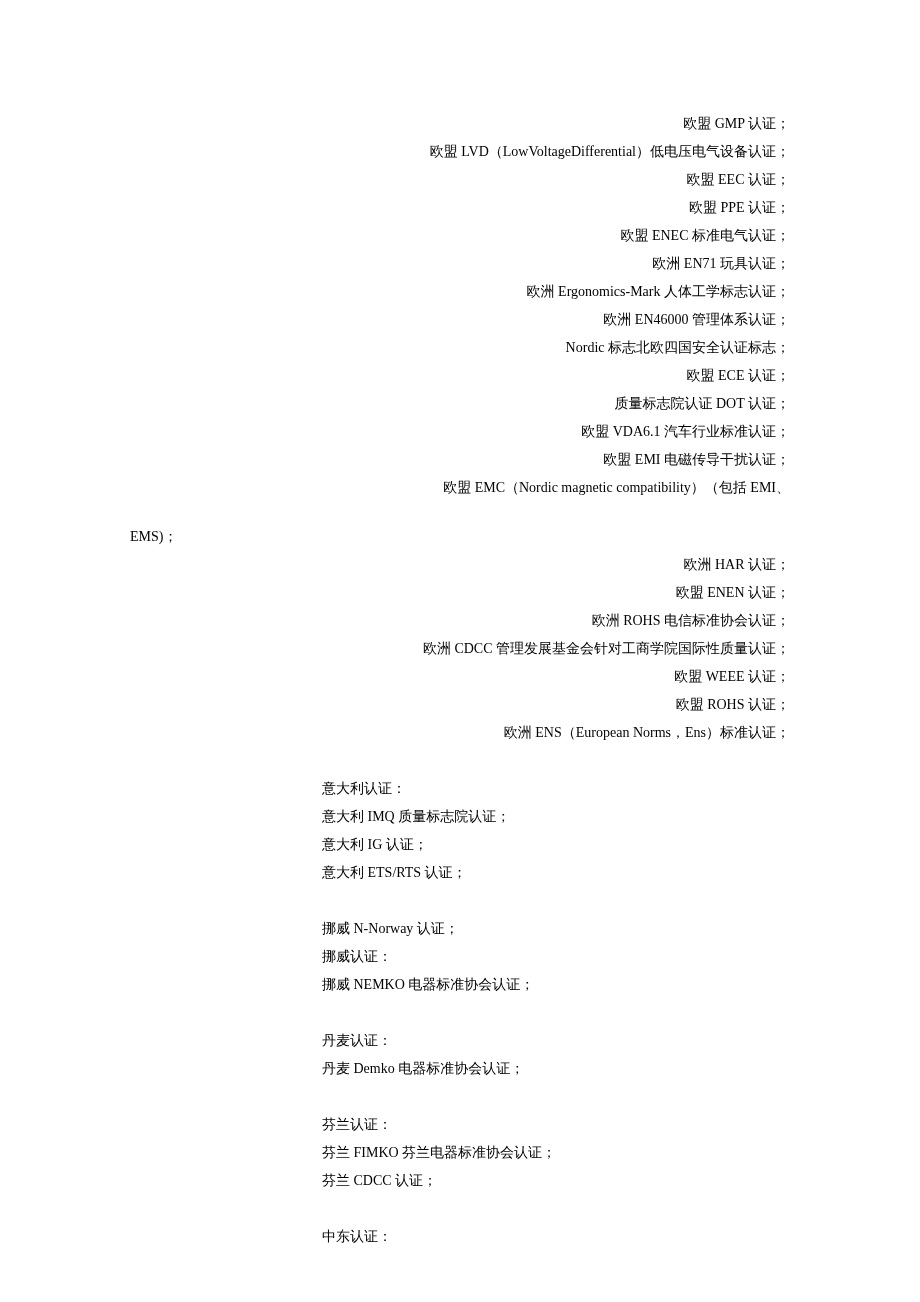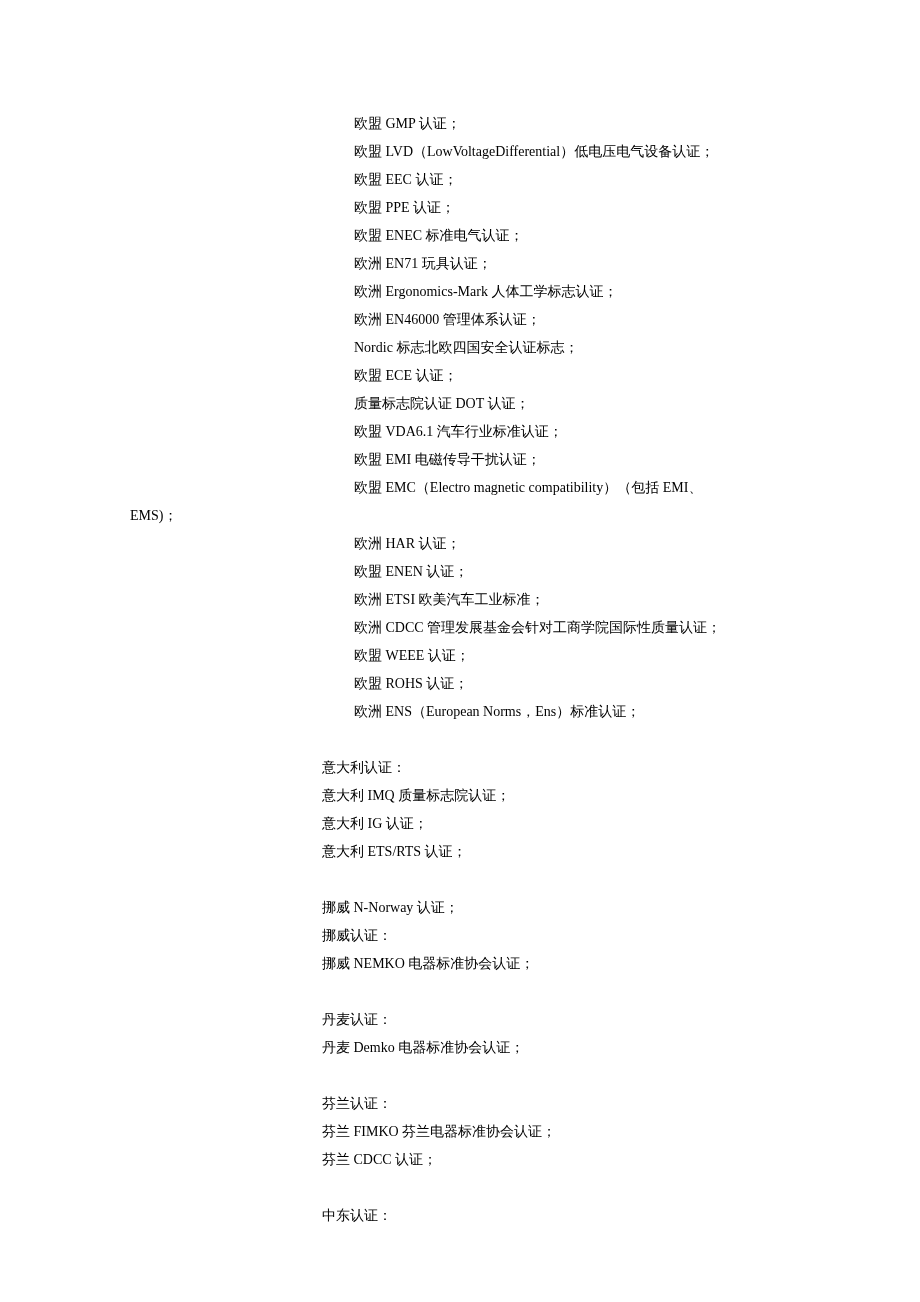--- a/index.html
+++ b/index.html
@@ -11,23 +11,25 @@
       color: #000000;
       width: 920px;
       height: 1302px;
     }
     .page {
       padding: 110px 130px 0 130px;
       line-height: 2.0;
     }
     .indent1 {
       padding-left: 224px;
+      text-align: right;
     }
     .indent0 {
       padding-left: 0;
+      margin-top: 21px;
     }
     .indent-section {
       padding-left: 192px;
     }
     .line {
       white-space: pre;
     }
     .blank {
       height: 28px;
     }
@@ -42,25 +44,25 @@
     <div class="line indent1">欧盟 PPE 认证；</div>
     <div class="line indent1">欧盟 ENEC 标准电气认证；</div>
     <div class="line indent1">欧洲 EN71 玩具认证；</div>
     <div class="line indent1">欧洲 Ergonomics-Mark 人体工学标志认证；</div>
     <div class="line indent1">欧洲 EN46000 管理体系认证；</div>
     <div class="line indent1">Nordic 标志北欧四国安全认证标志；</div>
     <div class="line indent1">欧盟 ECE 认证；</div>
     <div class="line indent1">质量标志院认证 DOT 认证；</div>
     <div class="line indent1">欧盟 VDA6.1 汽车行业标准认证；</div>
     <div class="line indent1">欧盟 EMI 电磁传导干扰认证；</div>
-    <div class="line indent1">欧盟 EMC（Electro magnetic compatibility）（包括 EMI、</div>
+    <div class="line indent1">欧盟 EMC（Nordic magnetic compatibility）（包括 EMI、</div>
     <div class="line indent0">EMS)；</div>
     <div class="line indent1">欧洲 HAR 认证；</div>
     <div class="line indent1">欧盟 ENEN 认证；</div>
-    <div class="line indent1">欧洲 ETSI 欧美汽车工业标准；</div>
+    <div class="line indent1">欧洲 ROHS 电信标准协会认证；</div>
     <div class="line indent1">欧洲 CDCC 管理发展基金会针对工商学院国际性质量认证；</div>
     <div class="line indent1">欧盟 WEEE 认证；</div>
     <div class="line indent1">欧盟 ROHS 认证；</div>
     <div class="line indent1">欧洲 ENS（European Norms，Ens）标准认证；</div>
     <div class="blank"></div>
     <div class="line indent-section">意大利认证：</div>
     <div class="line indent-section">意大利 IMQ 质量标志院认证；</div>
     <div class="line indent-section">意大利 IG 认证；</div>
     <div class="line indent-section">意大利 ETS/RTS 认证；</div>
     <div class="blank"></div>

